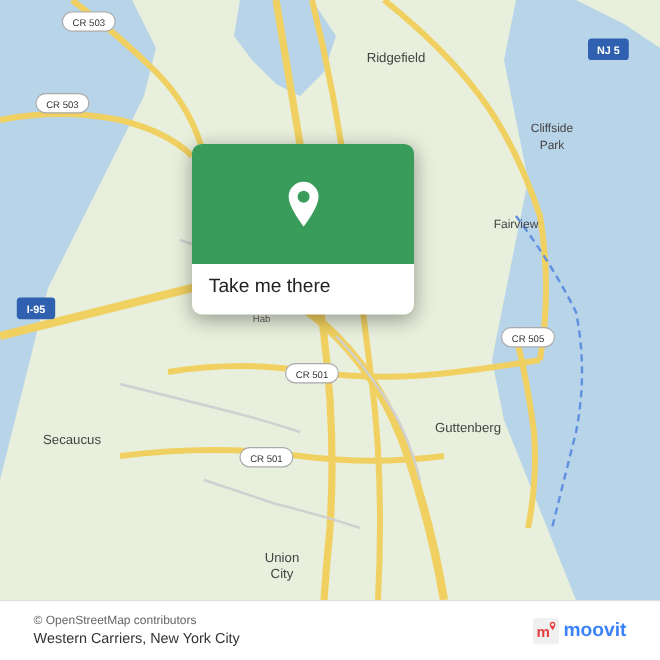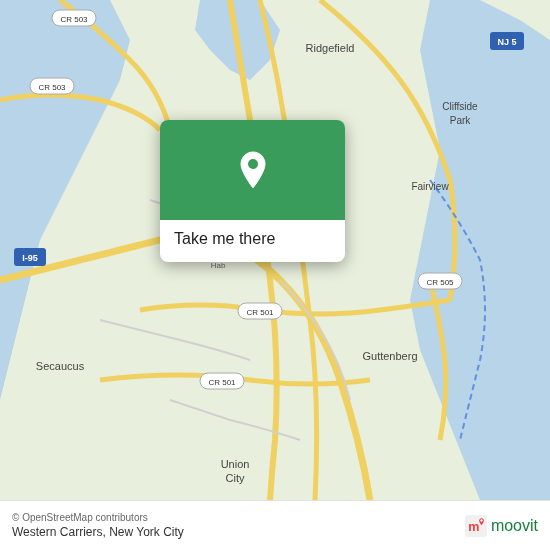--- a/index.html
+++ b/index.html
@@ -63,21 +63,21 @@
     }
 
     
     #bottom-bar {
       width: 550px;
       height: 50px;
       background: white;
       border-top: 1px solid #e0e0e0;
       display: flex;
       align-items: center;
-      padding: 0 12px;
+      padding: 0 28px;
       justify-content: space-between;
     }
 
     #attribution {
       font-size: 10px;
       color: #666;
     }
 
     #location-info {
       font-size: 12px;
@@ -91,22 +91,22 @@
       gap: 4px;
     }
 
     #moovit-logo-icon {
       width: 22px;
       height: 22px;
     }
 
     #moovit-text {
       font-size: 16px;
-      font-weight: normal;
-      color: #15803d;
+      font-weight: bold;
+      color: #3b82f6;
     }
   </style>
 </head>
 <body>
 
 <div id="map-container">
 
   <svg id="map-svg" viewBox="0 0 550 500" xmlns="http://www.w3.org/2000/svg">
 
     <rect width="550" height="500" fill="#e8efdc"></rect>

